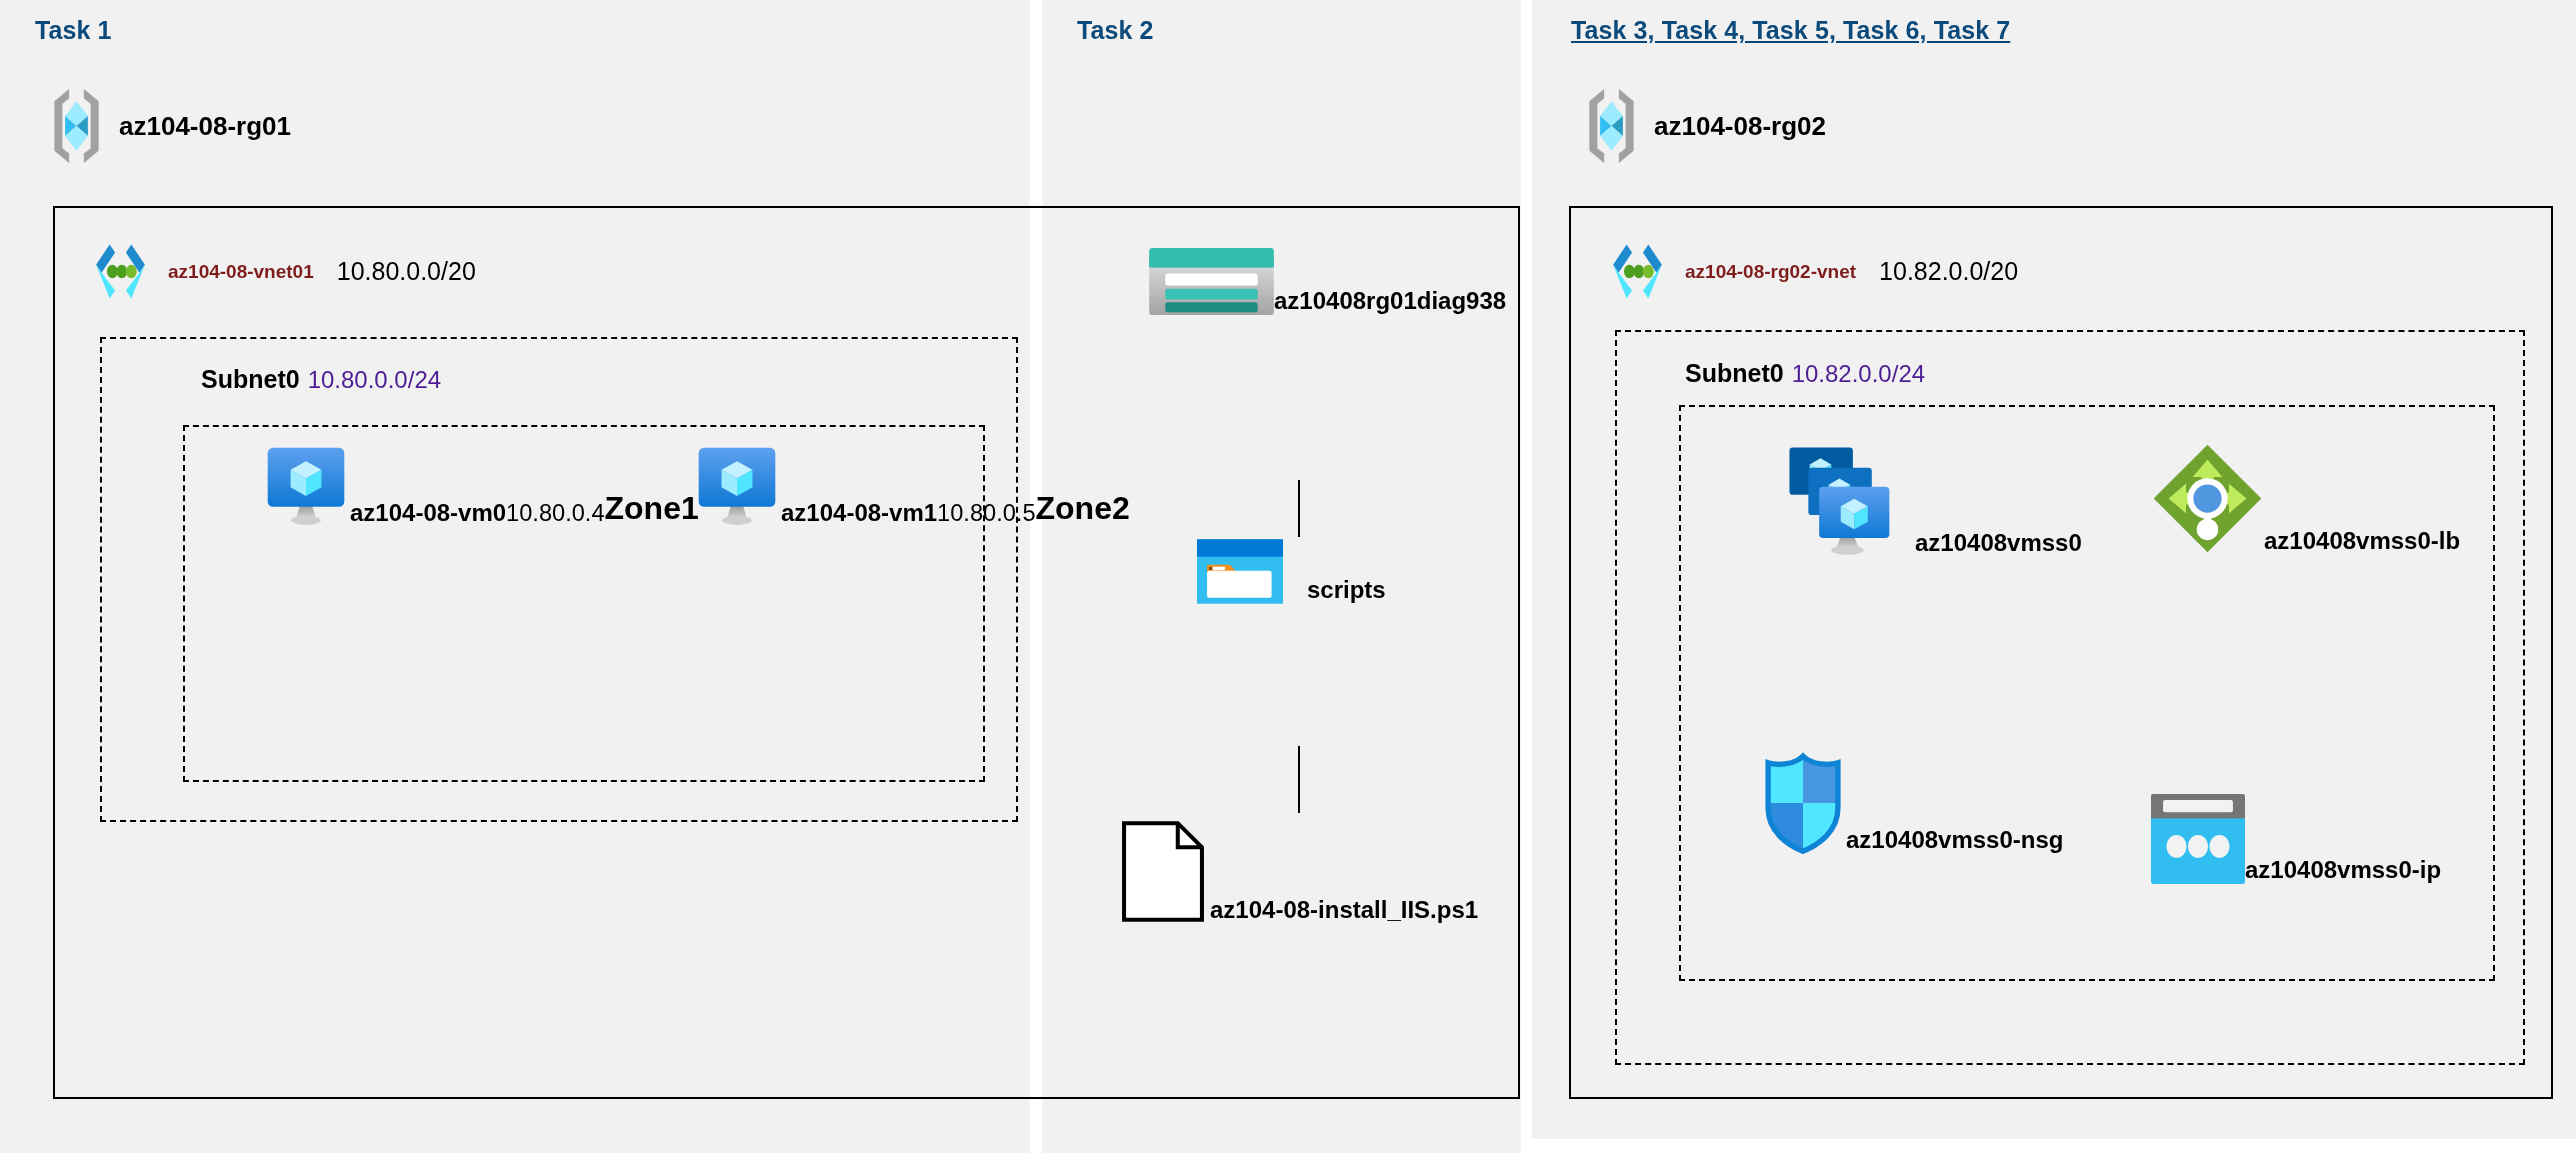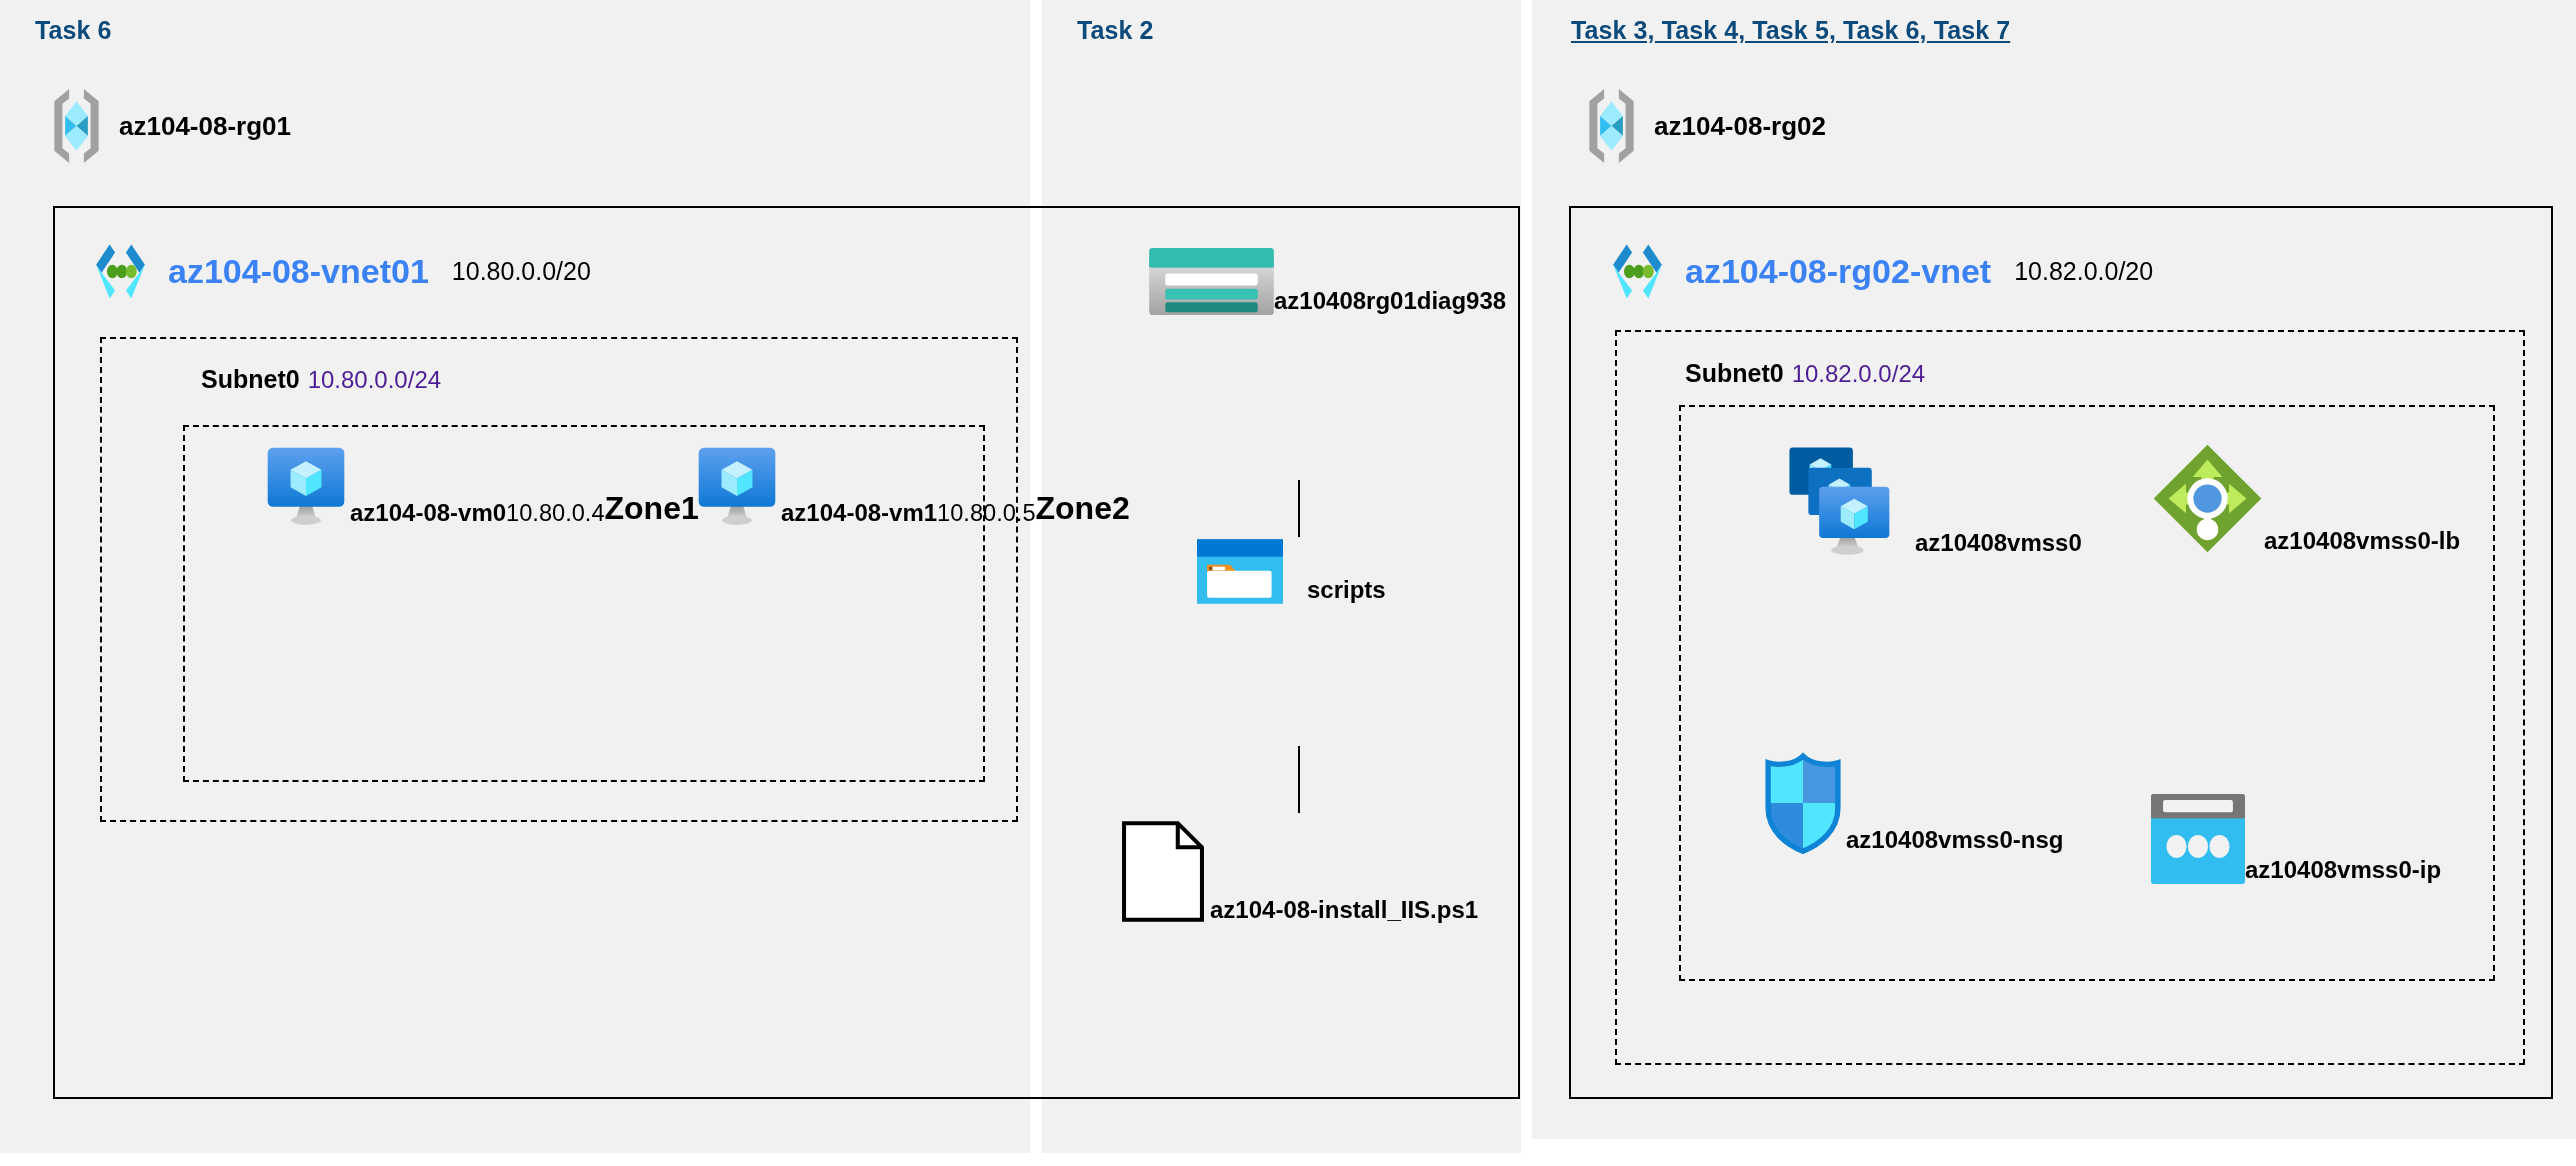--- a/index.html
+++ b/index.html
@@ -38,21 +38,21 @@
 
   
   .vnet-box { position: absolute; border: 2.7px solid #000; background: transparent; }
   #vnet01-box { left: 53px;   top: 206px; width: 1467px; height: 893px; }
   #vnet02-box { left: 1569px; top: 206px; width: 984px; height: 893px; }
 
   
   .vnet-row { position: absolute; display: flex; align-items: center; gap: 15px; }
   #vnet01-row { left: 88px;  top: 239px; }
   #vnet02-row { left: 1605px; top: 239px; }
-  .vnet-name   { font-size: 34px; font-weight: bold; color: #3b82f6; white-space: nowrap; }
+  .vnet-name   { font-size: 19px; font-weight: bold; color: #7f1d1d; white-space: nowrap; }
   .vnet-cidr   { font-size: 25px; font-weight: normal; color: #000; white-space: nowrap; margin-left: 8px; }
 
   
   .dashed-box { position: absolute; border: 2.7px dashed #000; }
   #subnet1-box { left: 100px;  top: 337px; width: 918px; height: 485px; }
   #zones-box   { left: 183px;  top: 425px; width: 802px; height: 357px; }
   #subnet2-box { left: 1615px; top: 330px; width: 910px; height: 735px; }
   #vmss-box    { left: 1679px; top: 405px; width: 816px; height: 576px; }
 
   .subnet-label { position: absolute; white-space: nowrap; }
@@ -86,21 +86,21 @@
 </style>
 </head>
 <body>
 
 <div class="canvas">
 
   <div class="col-bg" id="col1-bg"></div>
   <div class="col-bg" id="col2-bg"></div>
   <div class="col-bg" id="col3-bg"></div>
 
-  <div class="task-header" id="task1-h">Task 6</div>
+  <div class="task-header" id="task1-h">Task 1</div>
   <div class="task-header" id="task2-h">Task 2</div>
   <div class="task-header" id="task3-h">Task 3, Task 4, Task 5, Task 6, Task 7</div>
 
   <div class="rg-row" id="rg01-row">
     <span>
       <svg width="55" height="80" viewBox="0 0 82 118">
         <path d="M30 4 L8 22 L8 96 L30 114 L30 100 L20 92 L20 26 L30 18 Z" fill="#A0A1A2"></path>
         <path d="M52 4 L74 22 L74 96 L52 114 L52 100 L62 92 L62 26 L52 18 Z" fill="#A0A1A2"></path>
         <path d="M41 22 L24 44 L41 59 L58 44 Z" fill="#9CEBFF"></path>
         <path d="M41 59 L24 44 L24 74 L41 59 Z" fill="#32BDF1"></path>

